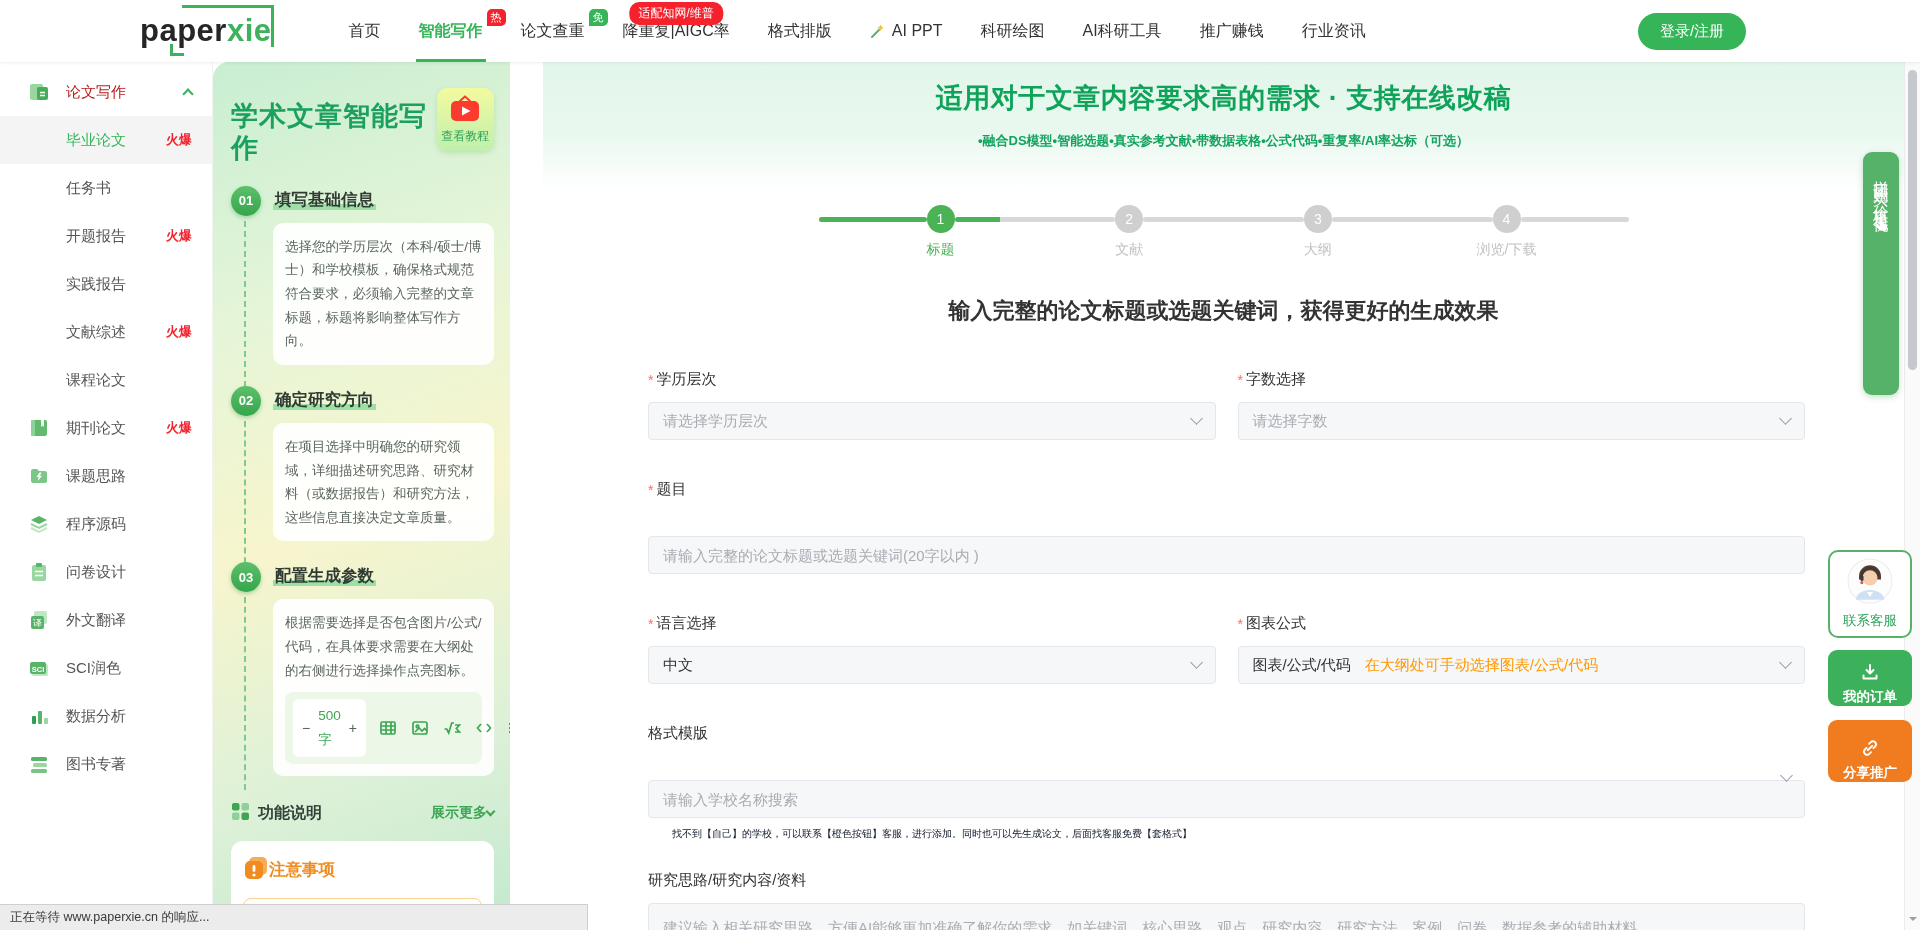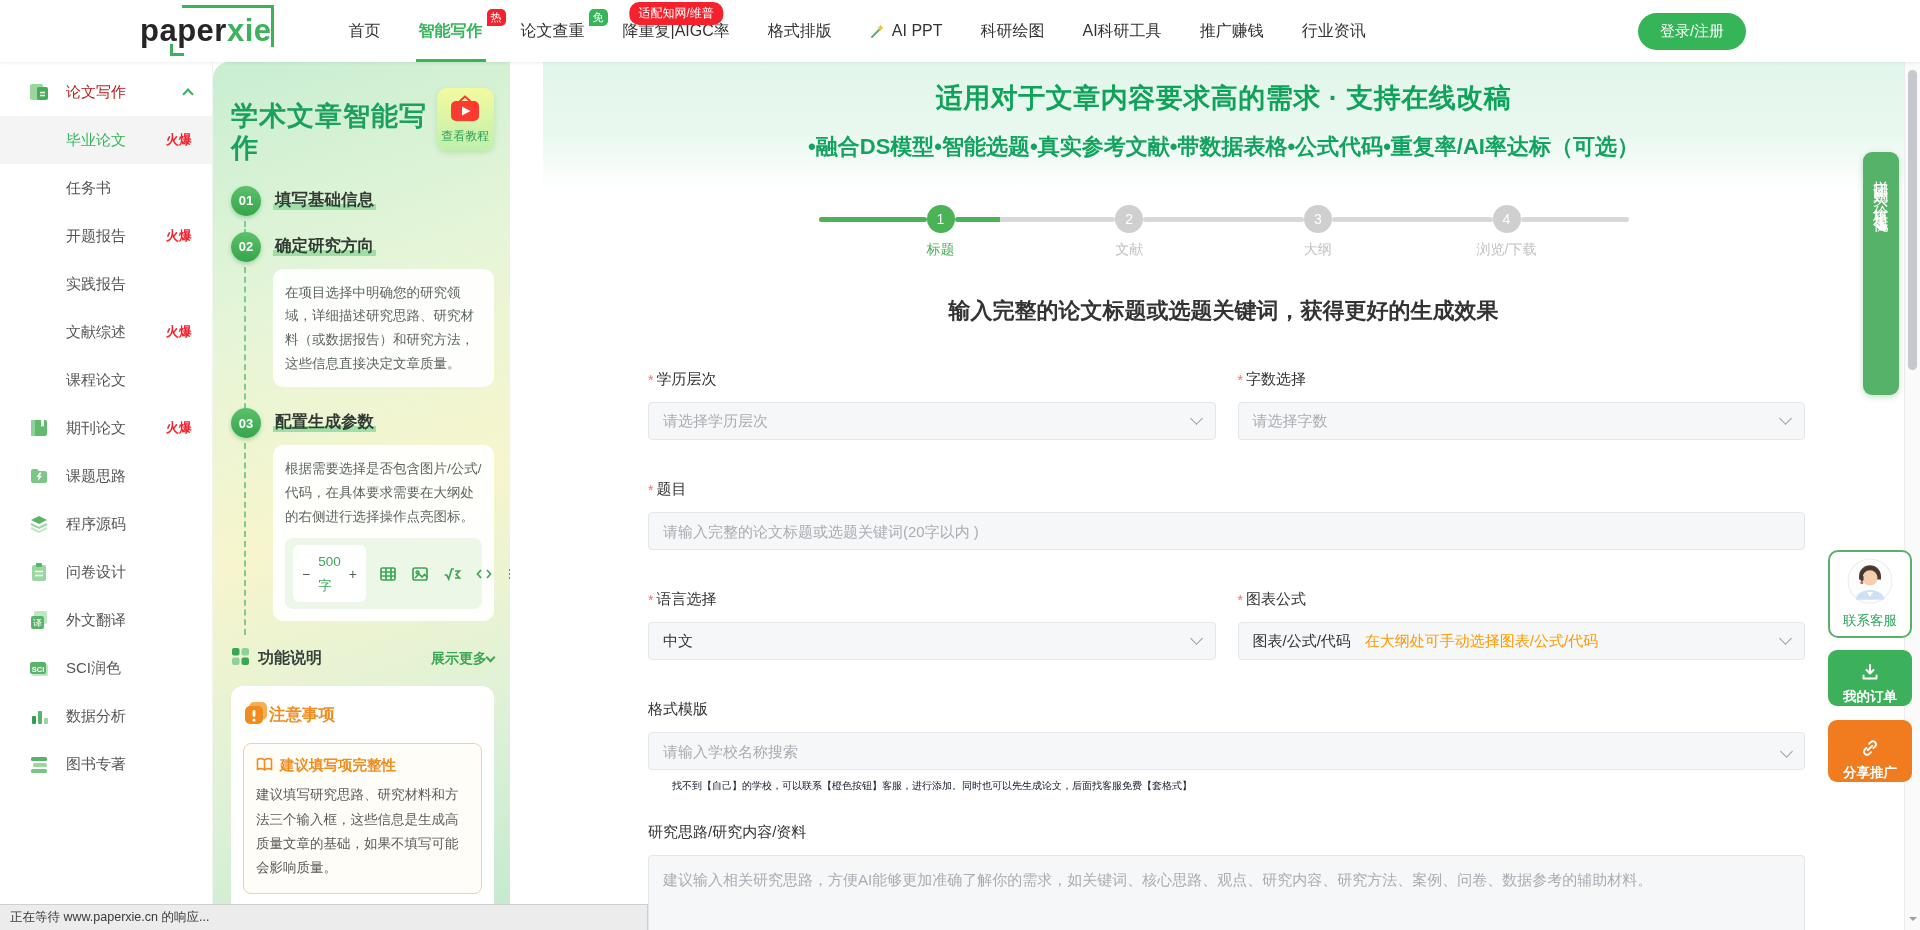--- a/index.html
+++ b/index.html
@@ -78,21 +78,21 @@
   .notice-title { color:#f08c1f; font-size:16.5px; font-weight:800; }
   .nbox { margin-top:13px; border:1px solid #f6cf9a; background:#fffdf7; border-radius:8px; padding:12px; }
   .nbox-title { display:flex; align-items:center; gap:7px; color:#f08c1f; font-weight:700; font-size:14.5px; }
   .nbox-desc { margin-top:8px; color:#5a5a5a; font-size:13.5px; line-height:1.8; }
 
   
   .main { position:absolute; left:543px; top:62px; right:16px; bottom:0; background:#fff; overflow:hidden; }
   .main-head { background:linear-gradient(180deg,#e2f6ea 0%,#e9f8ef 55%,rgba(255,255,255,0) 100%);
     padding-top:18px; height:128px; text-align:center; }
   .headline { font-size:27px; font-weight:800; color:#0fa35a; letter-spacing:.5px; }
-  .features { margin-top:16px; display:flex; justify-content:center; font-size:22px; color:#12a45f; font-weight:600; }
+  .features { margin-top:16px; display:flex; justify-content:center; font-size:13px; color:#12a45f; font-weight:600; }
   .stepper { width:810px; margin:14px auto 0; display:flex; align-items:center; height:30px; }
   .sline { height:5px; border-radius:3px; flex:1; background:#d8d8d8; }
   .sline.stub { flex:0 0 108px; }
   .sline.green { background:#4cb256; }
   .sline.part { background:linear-gradient(90deg,#4cb256 0 28%,#d8d8d8 28%); }
   .snode { position:relative; width:28px; height:28px; border-radius:50%; background:#cfcfcf; color:#fff;
     font-size:14px; display:flex; align-items:center; justify-content:center; flex:0 0 28px; cursor:pointer; }
   .snode.active { background:#4cb256; }
   .snode .slabel { position:absolute; top:36px; left:50%; transform:translateX(-50%);
     font-size:14px; color:#c2c2c2; white-space:nowrap; }
@@ -105,21 +105,21 @@
   .frow1 { margin-bottom:40px; }
   .flabel { font-size:15px; color:#333; margin-bottom:13px; display:flex; align-items:center; }
   .req { color:#f56c6c; margin-right:3px; font-size:14px; }
   .ctrl { height:38px; background:#f6f7f8; border:1px solid #e3e6ea; border-radius:4px;
     display:flex; align-items:center; padding:0 14px; font-size:15px; color:#333; cursor:pointer; }
   .ph { color:#a9adb3; }
   .hint-orange { color:#ff9800; margin-left:14px; font-size:15px; }
   .chev-d { margin-left:auto; width:9px; height:9px; border-right:1.6px solid #969aa0;
     border-bottom:1.6px solid #969aa0; transform:rotate(45deg); margin-top:-5px; flex:0 0 9px; }
   .ctrl-input { width:100%; height:38px; background:#f6f7f8; border:1px solid #e3e6ea; border-radius:4px;
-    padding:0 14px; font-size:15px; color:#333; outline:none; font-family:inherit; }
+    padding:0 14px; font-size:15px; color:#333; outline:none; font-family:inherit;margin-top:24px; }
   .ctrl-input::placeholder { color:#a9adb3; }
   .input-wrap { position:relative; }
   .input-wrap .chev-abs { position:absolute; right:14px; top:15px; width:9px; height:9px;
     border-right:1.6px solid #969aa0; border-bottom:1.6px solid #969aa0; transform:rotate(45deg); }
   .warn { margin-top:9px; color:#0f172a; font-size:10px;margin-left:24px; }
   .frow4 { margin-bottom:30px; }
   .ta-wrap { position:relative; }
   .ta { width:100%; height:115px; resize:none; background:#f6f7f8; border:1px solid #e3e6ea; border-radius:4px;
     padding:12px 14px; font-size:15px; color:#333; outline:none; font-family:inherit; line-height:1.6; }
   .ta::placeholder { color:#a9adb3; }
@@ -138,21 +138,21 @@
     flex-direction:column; align-items:center; justify-content:flex-end; gap:4px; font-size:13.5px;
     font-weight:700; z-index:25; cursor:pointer; }
   .orders { top:650px; height:56px; background:#3cb05a; }
   .share { top:720px; height:62px; background:#f07c1f; }
 
   
   .scrollbar { position:absolute; right:0; top:62px; width:16px; bottom:0; background:#fafafa;
     border-left:1px solid #ececec; z-index:24; }
   .thumb { position:absolute; left:3px; right:3px; top:8px; height:300px; background:#c5c9ce; border-radius:5px; }
   .sb-arrow { position:absolute; bottom:5px; left:4px; width:0; height:0; border:4px solid transparent; border-top-color:#9aa0a6; }
-  .statusbar { position:absolute; left:0; bottom:0; height:26px; width:648px; background:#ececec;
+  .statusbar { position:absolute; left:0; bottom:0; height:26px; width:588px; background:#ececec;
     border:1px solid #cfcfcf; border-left:none; border-bottom:none; display:flex; align-items:center;
     padding:0 10px; font-size:12.5px; color:#3a3a3a; z-index:40; }
 </style>
 </head>
 <body>
 
 <div id="app">
 
   <header class="navbar">
     <div class="logo">
@@ -331,20 +331,21 @@
             </svg>
         </span>
         <span>查看教程</span>
       </div>
     </div>
 
     <div class="pstep">
       <div class="pstep-circle">01</div>
       <div class="pstep-line"></div>
       <span class="pstep-title">填写基础信息</span>
+      <div class="pstep-card">选择您的学历层次（本科/硕士/博士）和学校模板，确保格式规范符合要求，必须输入完整的文章标题，标题将影响整体写作方向。</div>
     </div>
 
     <div class="pstep">
       <div class="pstep-circle">02</div>
       <div class="pstep-line"></div>
       <span class="pstep-title">确定研究方向</span>
       <div class="pstep-card">在项目选择中明确您的研究领域，详细描述研究思路、研究材料（或数据报告）和研究方法，这些信息直接决定文章质量。</div>
     </div>
 
     <div class="pstep">

